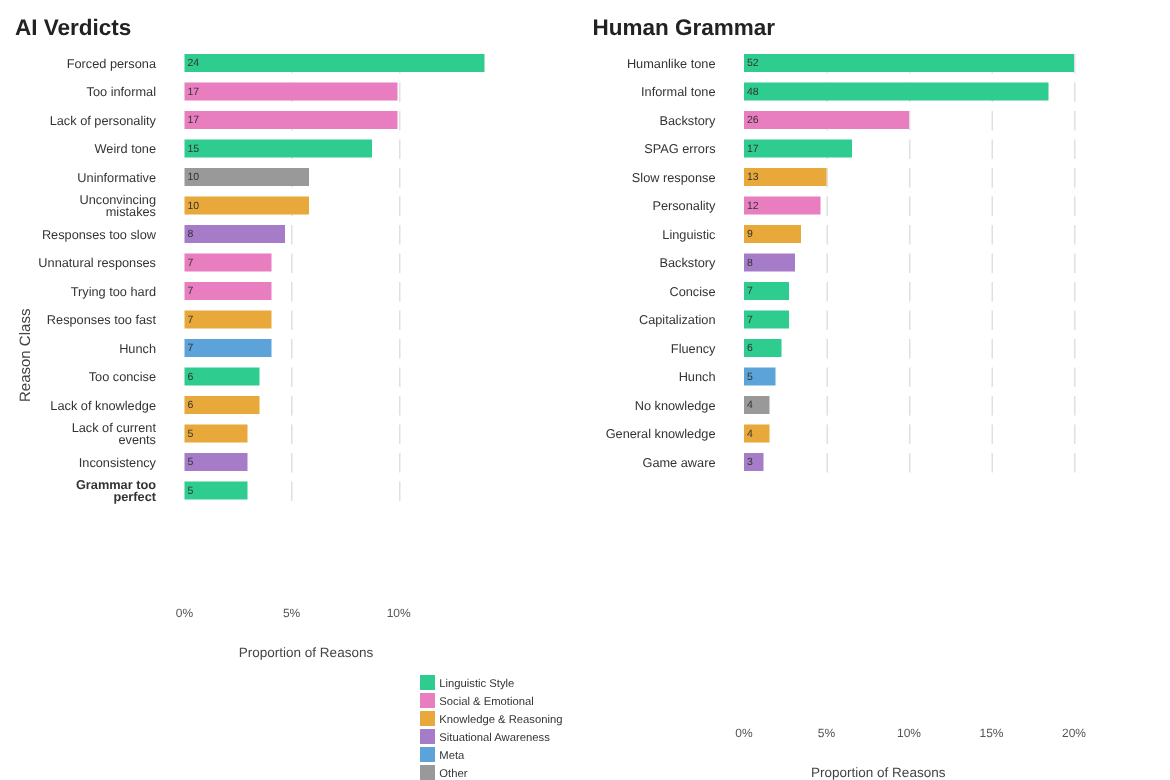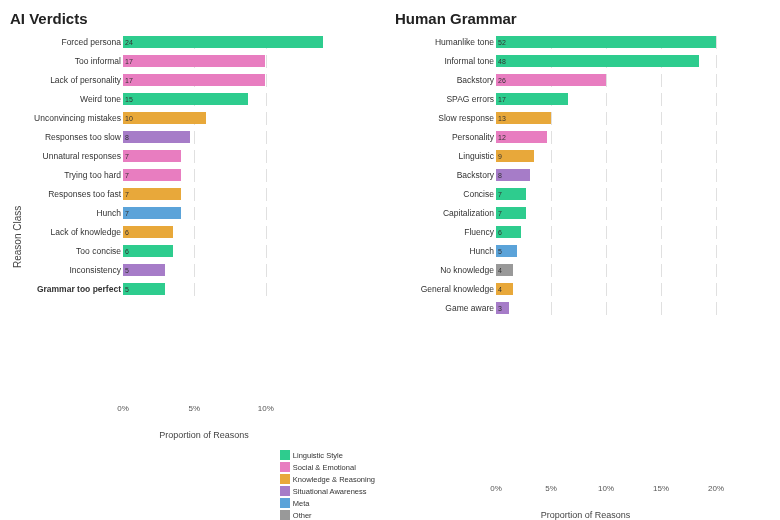--- a/index.html
+++ b/index.html
@@ -62,21 +62,21 @@
       display: flex;
       align-items: center;
       height: 18px;
       margin-bottom: 1px;
     }
     .bar-label {
       font-size: 8.5px;
       color: #333;
       text-align: right;
       flex-shrink: 0;
-      padding-right: 2px;
+      padding-right: 19px;
       line-height: 1;
     }
     .bar-container {
       flex: 1;
       height: 13px;
       position: relative;
       display: flex;
       align-items: center;
     }
     .bar {
@@ -176,20 +176,30 @@
               <div class="bar-label" style="width: 100px;">Weird tone</div>
               <div class="bar-container">
                 <div style="position: absolute; left: 71.4px; top: 0px; bottom: 0px; width: 1px; background: rgb(224, 224, 224);"></div>
                 <div style="position: absolute; left: 142.8px; top: 0px; bottom: 0px; width: 1px; background: rgb(224, 224, 224);"></div>
                 <div class="bar" style="width: 125px; background: rgb(46, 204, 142);">
                   <span class="bar-value">15</span>
                 </div>
               </div>
             </div>
             <div class="bar-row">
+              <div class="bar-label" style="width: 100px;">Uninformative</div>
+              <div class="bar-container">
+                <div style="position: absolute; left: 71.4px; top: 0px; bottom: 0px; width: 1px; background: rgb(224, 224, 224);"></div>
+                <div style="position: absolute; left: 142.8px; top: 0px; bottom: 0px; width: 1px; background: rgb(224, 224, 224);"></div>
+                <div class="bar" style="width: 83.4px; background: rgb(153, 153, 153);">
+                  <span class="bar-value">10</span>
+                </div>
+              </div>
+            </div>
+            <div class="bar-row">
               <div class="bar-label" style="width: 100px;">Unconvincing mistakes</div>
               <div class="bar-container">
                 <div style="position: absolute; left: 71.4px; top: 0px; bottom: 0px; width: 1px; background: rgb(224, 224, 224);"></div>
                 <div style="position: absolute; left: 142.8px; top: 0px; bottom: 0px; width: 1px; background: rgb(224, 224, 224);"></div>
                 <div class="bar" style="width: 83.4px; background: rgb(232, 168, 58);">
                   <span class="bar-value">10</span>
                 </div>
               </div>
             </div>
             <div class="bar-row">
@@ -236,36 +246,46 @@
               <div class="bar-label" style="width: 100px;">Hunch</div>
               <div class="bar-container">
                 <div style="position: absolute; left: 71.4px; top: 0px; bottom: 0px; width: 1px; background: rgb(224, 224, 224);"></div>
                 <div style="position: absolute; left: 142.8px; top: 0px; bottom: 0px; width: 1px; background: rgb(224, 224, 224);"></div>
                 <div class="bar" style="width: 58.4px; background: rgb(91, 163, 217);">
                   <span class="bar-value">7</span>
                 </div>
               </div>
             </div>
             <div class="bar-row">
+              <div class="bar-label" style="width: 100px;">Too concise</div>
+              <div class="bar-container">
+                <div style="position: absolute; left: 71.4px; top: 0px; bottom: 0px; width: 1px; background: rgb(224, 224, 224);"></div>
+                <div style="position: absolute; left: 142.8px; top: 0px; bottom: 0px; width: 1px; background: rgb(224, 224, 224);"></div>
+                <div class="bar" style="width: 50px; background: rgb(46, 204, 142);">
+                  <span class="bar-value">6</span>
+                </div>
+              </div>
+            </div>
+            <div class="bar-row">
               <div class="bar-label" style="width: 100px;">Lack of knowledge</div>
               <div class="bar-container">
                 <div style="position: absolute; left: 71.4px; top: 0px; bottom: 0px; width: 1px; background: rgb(224, 224, 224);"></div>
                 <div style="position: absolute; left: 142.8px; top: 0px; bottom: 0px; width: 1px; background: rgb(224, 224, 224);"></div>
                 <div class="bar" style="width: 50px; background: rgb(232, 168, 58);">
                   <span class="bar-value">6</span>
                 </div>
               </div>
             </div>
             <div class="bar-row">
-              <div class="bar-label" style="width: 100px;">Too concise</div>
-              <div class="bar-container">
-                <div style="position: absolute; left: 71.4px; top: 0px; bottom: 0px; width: 1px; background: rgb(224, 224, 224);"></div>
-                <div style="position: absolute; left: 142.8px; top: 0px; bottom: 0px; width: 1px; background: rgb(224, 224, 224);"></div>
-                <div class="bar" style="width: 50px; background: rgb(46, 204, 142);">
-                  <span class="bar-value">6</span>
+              <div class="bar-label" style="width: 100px;">Lack of current events</div>
+              <div class="bar-container">
+                <div style="position: absolute; left: 71.4px; top: 0px; bottom: 0px; width: 1px; background: rgb(224, 224, 224);"></div>
+                <div style="position: absolute; left: 142.8px; top: 0px; bottom: 0px; width: 1px; background: rgb(224, 224, 224);"></div>
+                <div class="bar" style="width: 41.6px; background: rgb(232, 168, 58);">
+                  <span class="bar-value">5</span>
                 </div>
               </div>
             </div>
             <div class="bar-row">
               <div class="bar-label" style="width: 100px;">Inconsistency</div>
               <div class="bar-container">
                 <div style="position: absolute; left: 71.4px; top: 0px; bottom: 0px; width: 1px; background: rgb(224, 224, 224);"></div>
                 <div style="position: absolute; left: 142.8px; top: 0px; bottom: 0px; width: 1px; background: rgb(224, 224, 224);"></div>
                 <div class="bar" style="width: 41.6px; background: rgb(166, 124, 200);">
                   <span class="bar-value">5</span>

